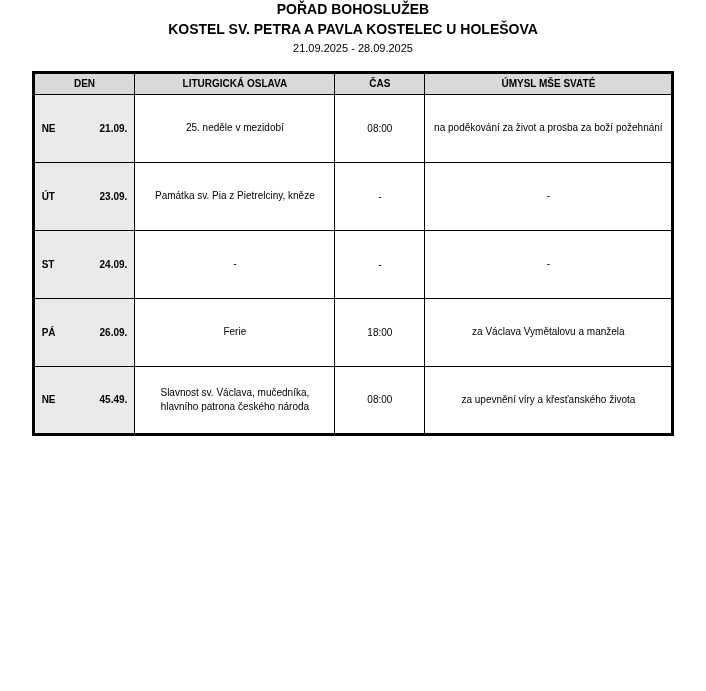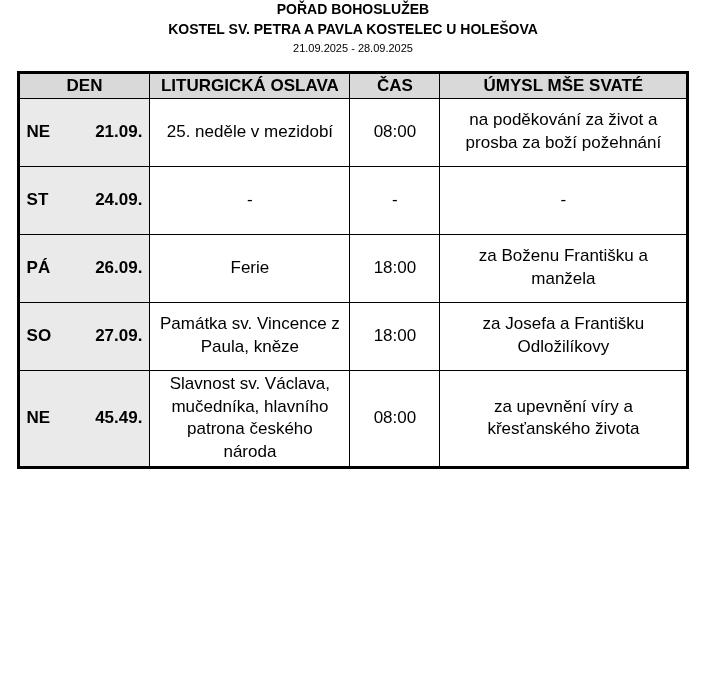--- a/index.html
+++ b/index.html
@@ -40,21 +40,21 @@
     table-layout: fixed;
     margin: 14px auto 0 auto;
     border: 3px solid var(--border);
   }
   col.c-den { width: 92px; }
   col.c-osl { width: 200px; }
   col.c-cas { width: 90px; }
   col.c-umy { width: 248px; }
   th, td {
     border: 1px solid var(--border);
-    font-size: 17px;
+    font-size: 10px;
     text-align: center;
     vertical-align: middle;
     padding: 2px 8px;
     word-wrap: break-word;
   }
   th {
     background: var(--header-bg);
     font-weight: bold;
     height: 22px;
     padding: 2px 4px;
@@ -108,49 +108,49 @@
               <span>21.09.</span>
             </div>
           </td>
           <td class="celebration">25. neděle v mezidobí</td>
           <td class="time">08:00</td>
           <td class="intention">na poděkování za život a prosba za boží požehnání</td>
         </tr>
         <tr class="row">
           <td class="den">
             <div class="den-inner">
+              <span>ÚT</span>
+              <span>23.09.</span>
+            </div>
+          </td>
+          <td class="celebration">Památka sv. Pia z Pietrelciny, kněze</td>
+          <td class="time">-</td>
+          <td class="intention">-</td>
+        </tr>
+        <tr class="row">
+          <td class="den">
+            <div class="den-inner">
               <span>ST</span>
               <span>24.09.</span>
             </div>
           </td>
           <td class="celebration">-</td>
           <td class="time">-</td>
           <td class="intention">-</td>
         </tr>
         <tr class="row">
           <td class="den">
             <div class="den-inner">
               <span>PÁ</span>
               <span>26.09.</span>
             </div>
           </td>
           <td class="celebration">Ferie</td>
           <td class="time">18:00</td>
-          <td class="intention">za Boženu Františku a manžela</td>
-        </tr>
-        <tr class="row">
-          <td class="den">
-            <div class="den-inner">
-              <span>SO</span>
-              <span>27.09.</span>
-            </div>
-          </td>
-          <td class="celebration">Památka sv. Vincence z Paula, kněze</td>
-          <td class="time">18:00</td>
-          <td class="intention">za Josefa a Františku Odložilíkovy</td>
+          <td class="intention">za Václava Vymětalovu a manžela</td>
         </tr>
         <tr class="row">
           <td class="den">
             <div class="den-inner">
               <span>NE</span>
               <span>45.49.</span>
             </div>
           </td>
           <td class="celebration">Slavnost sv. Václava, mučedníka, hlavního patrona českého národa</td>
           <td class="time">08:00</td>

